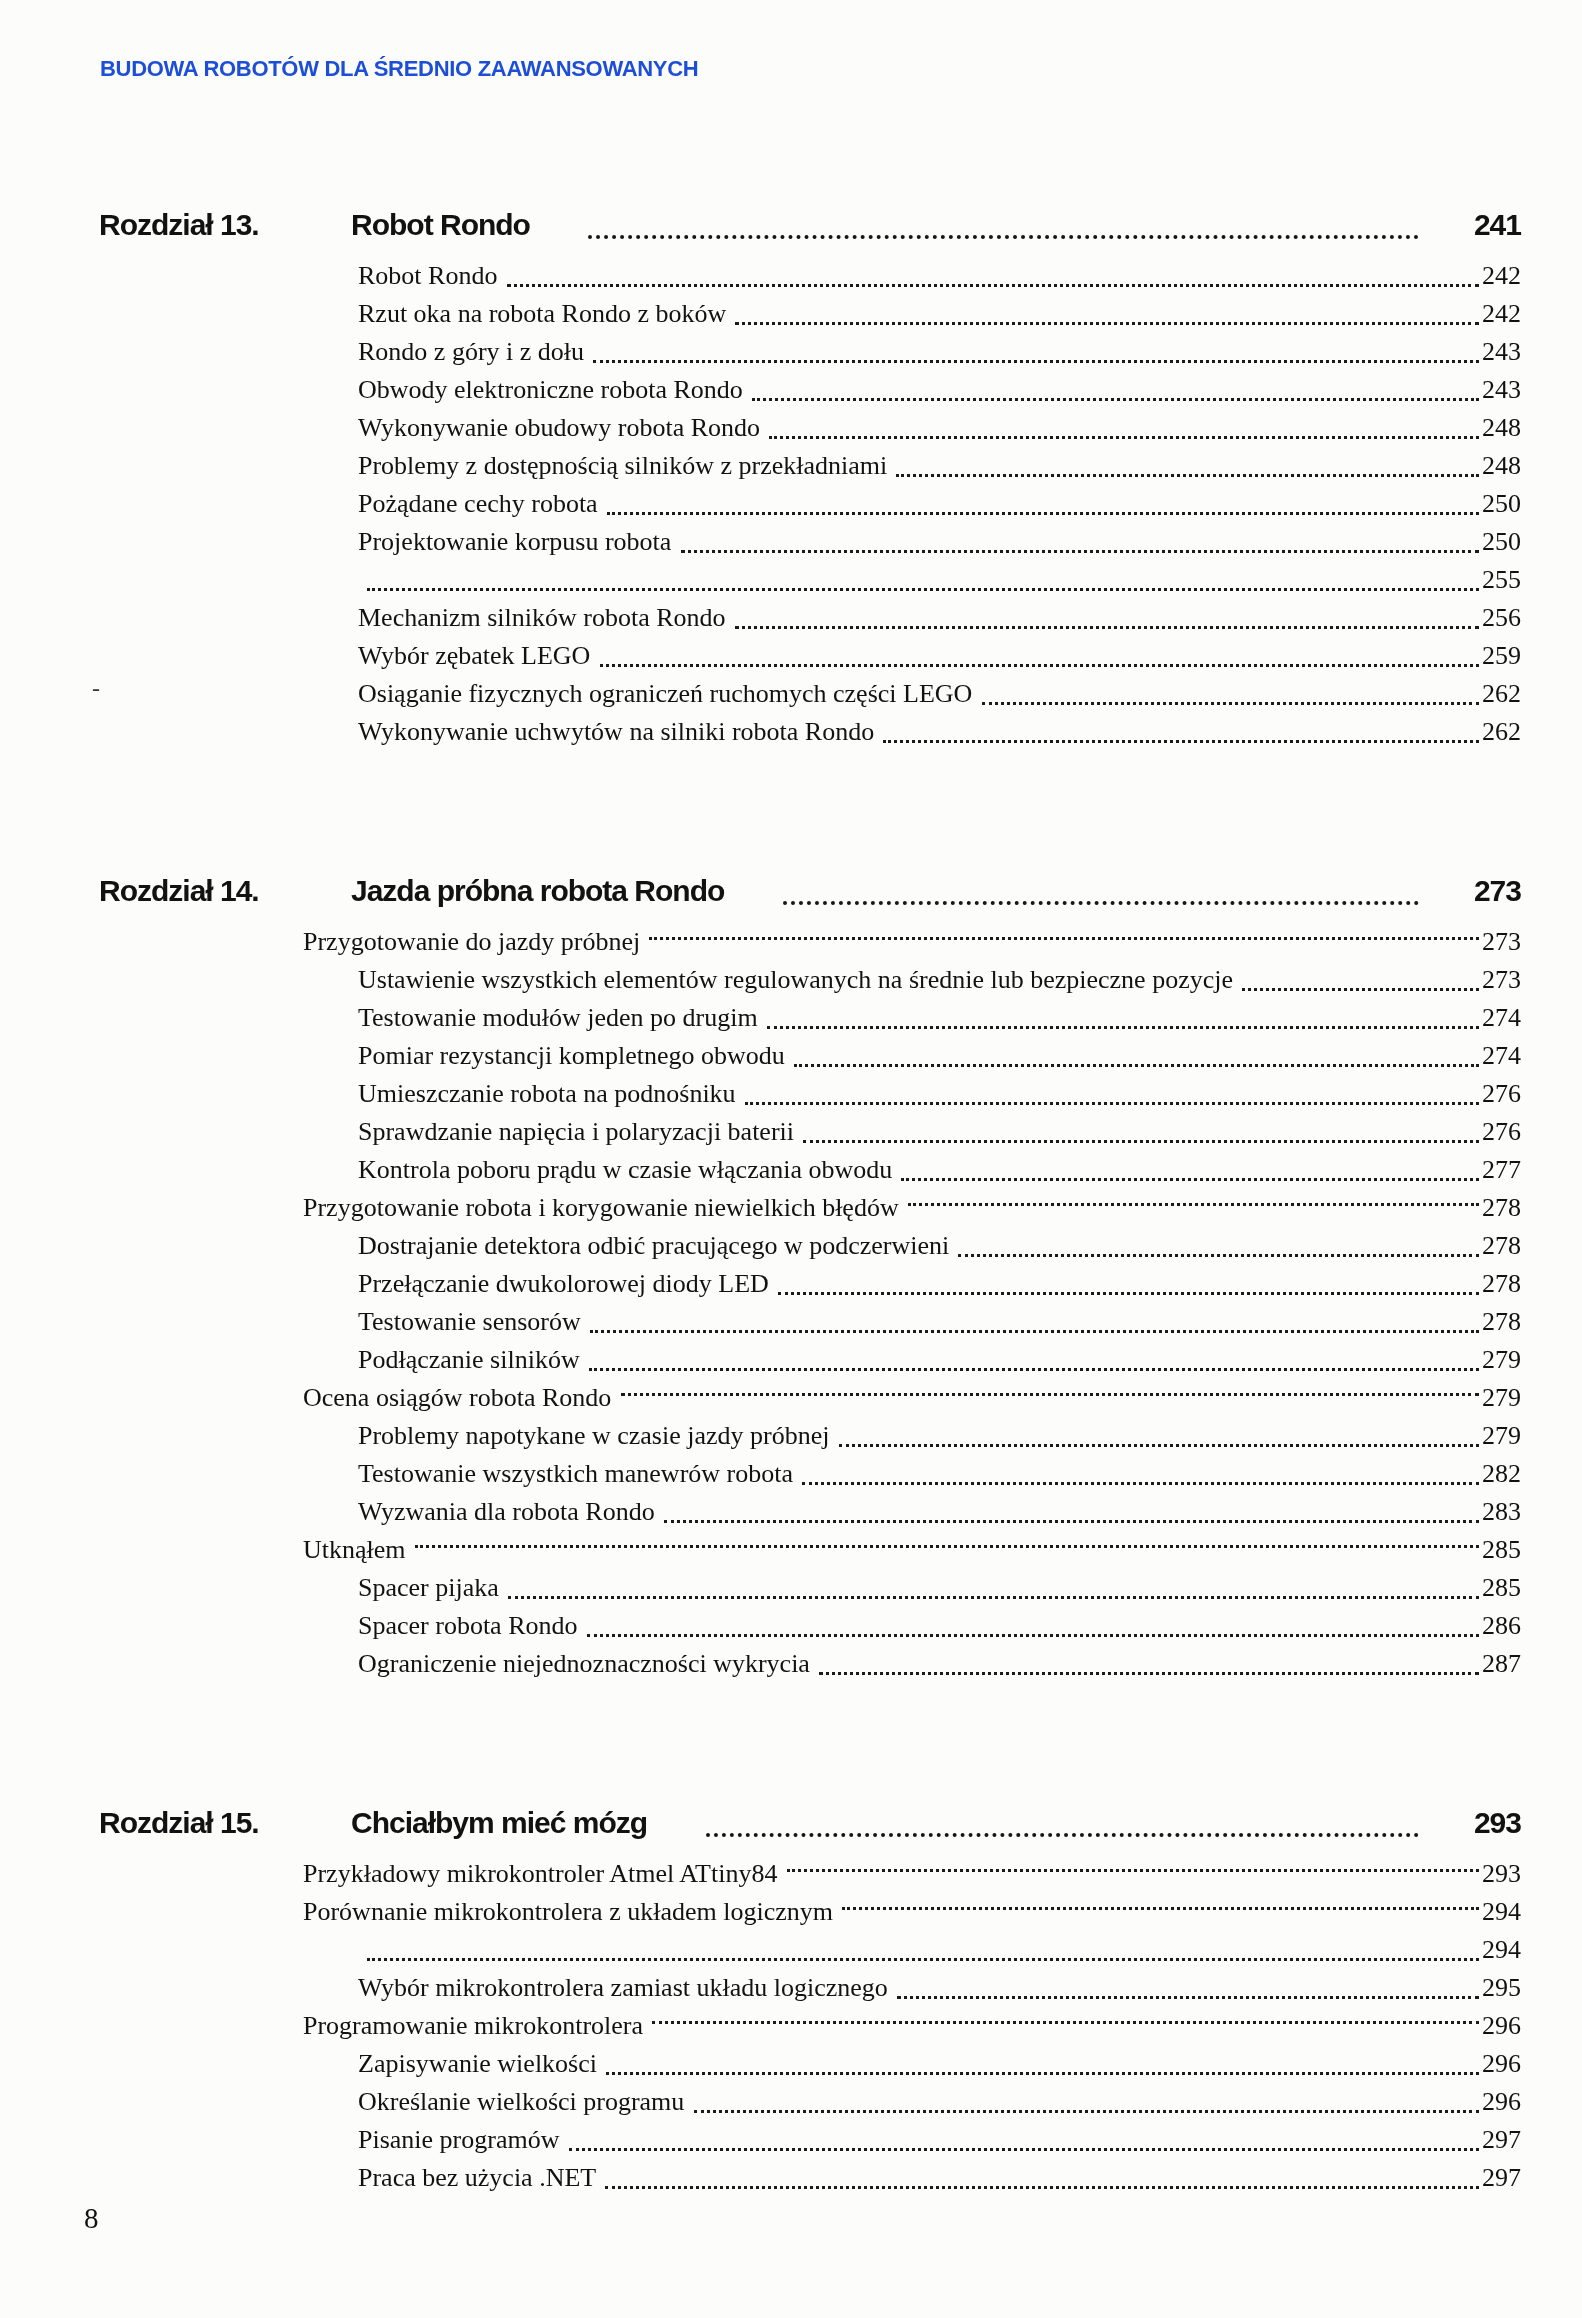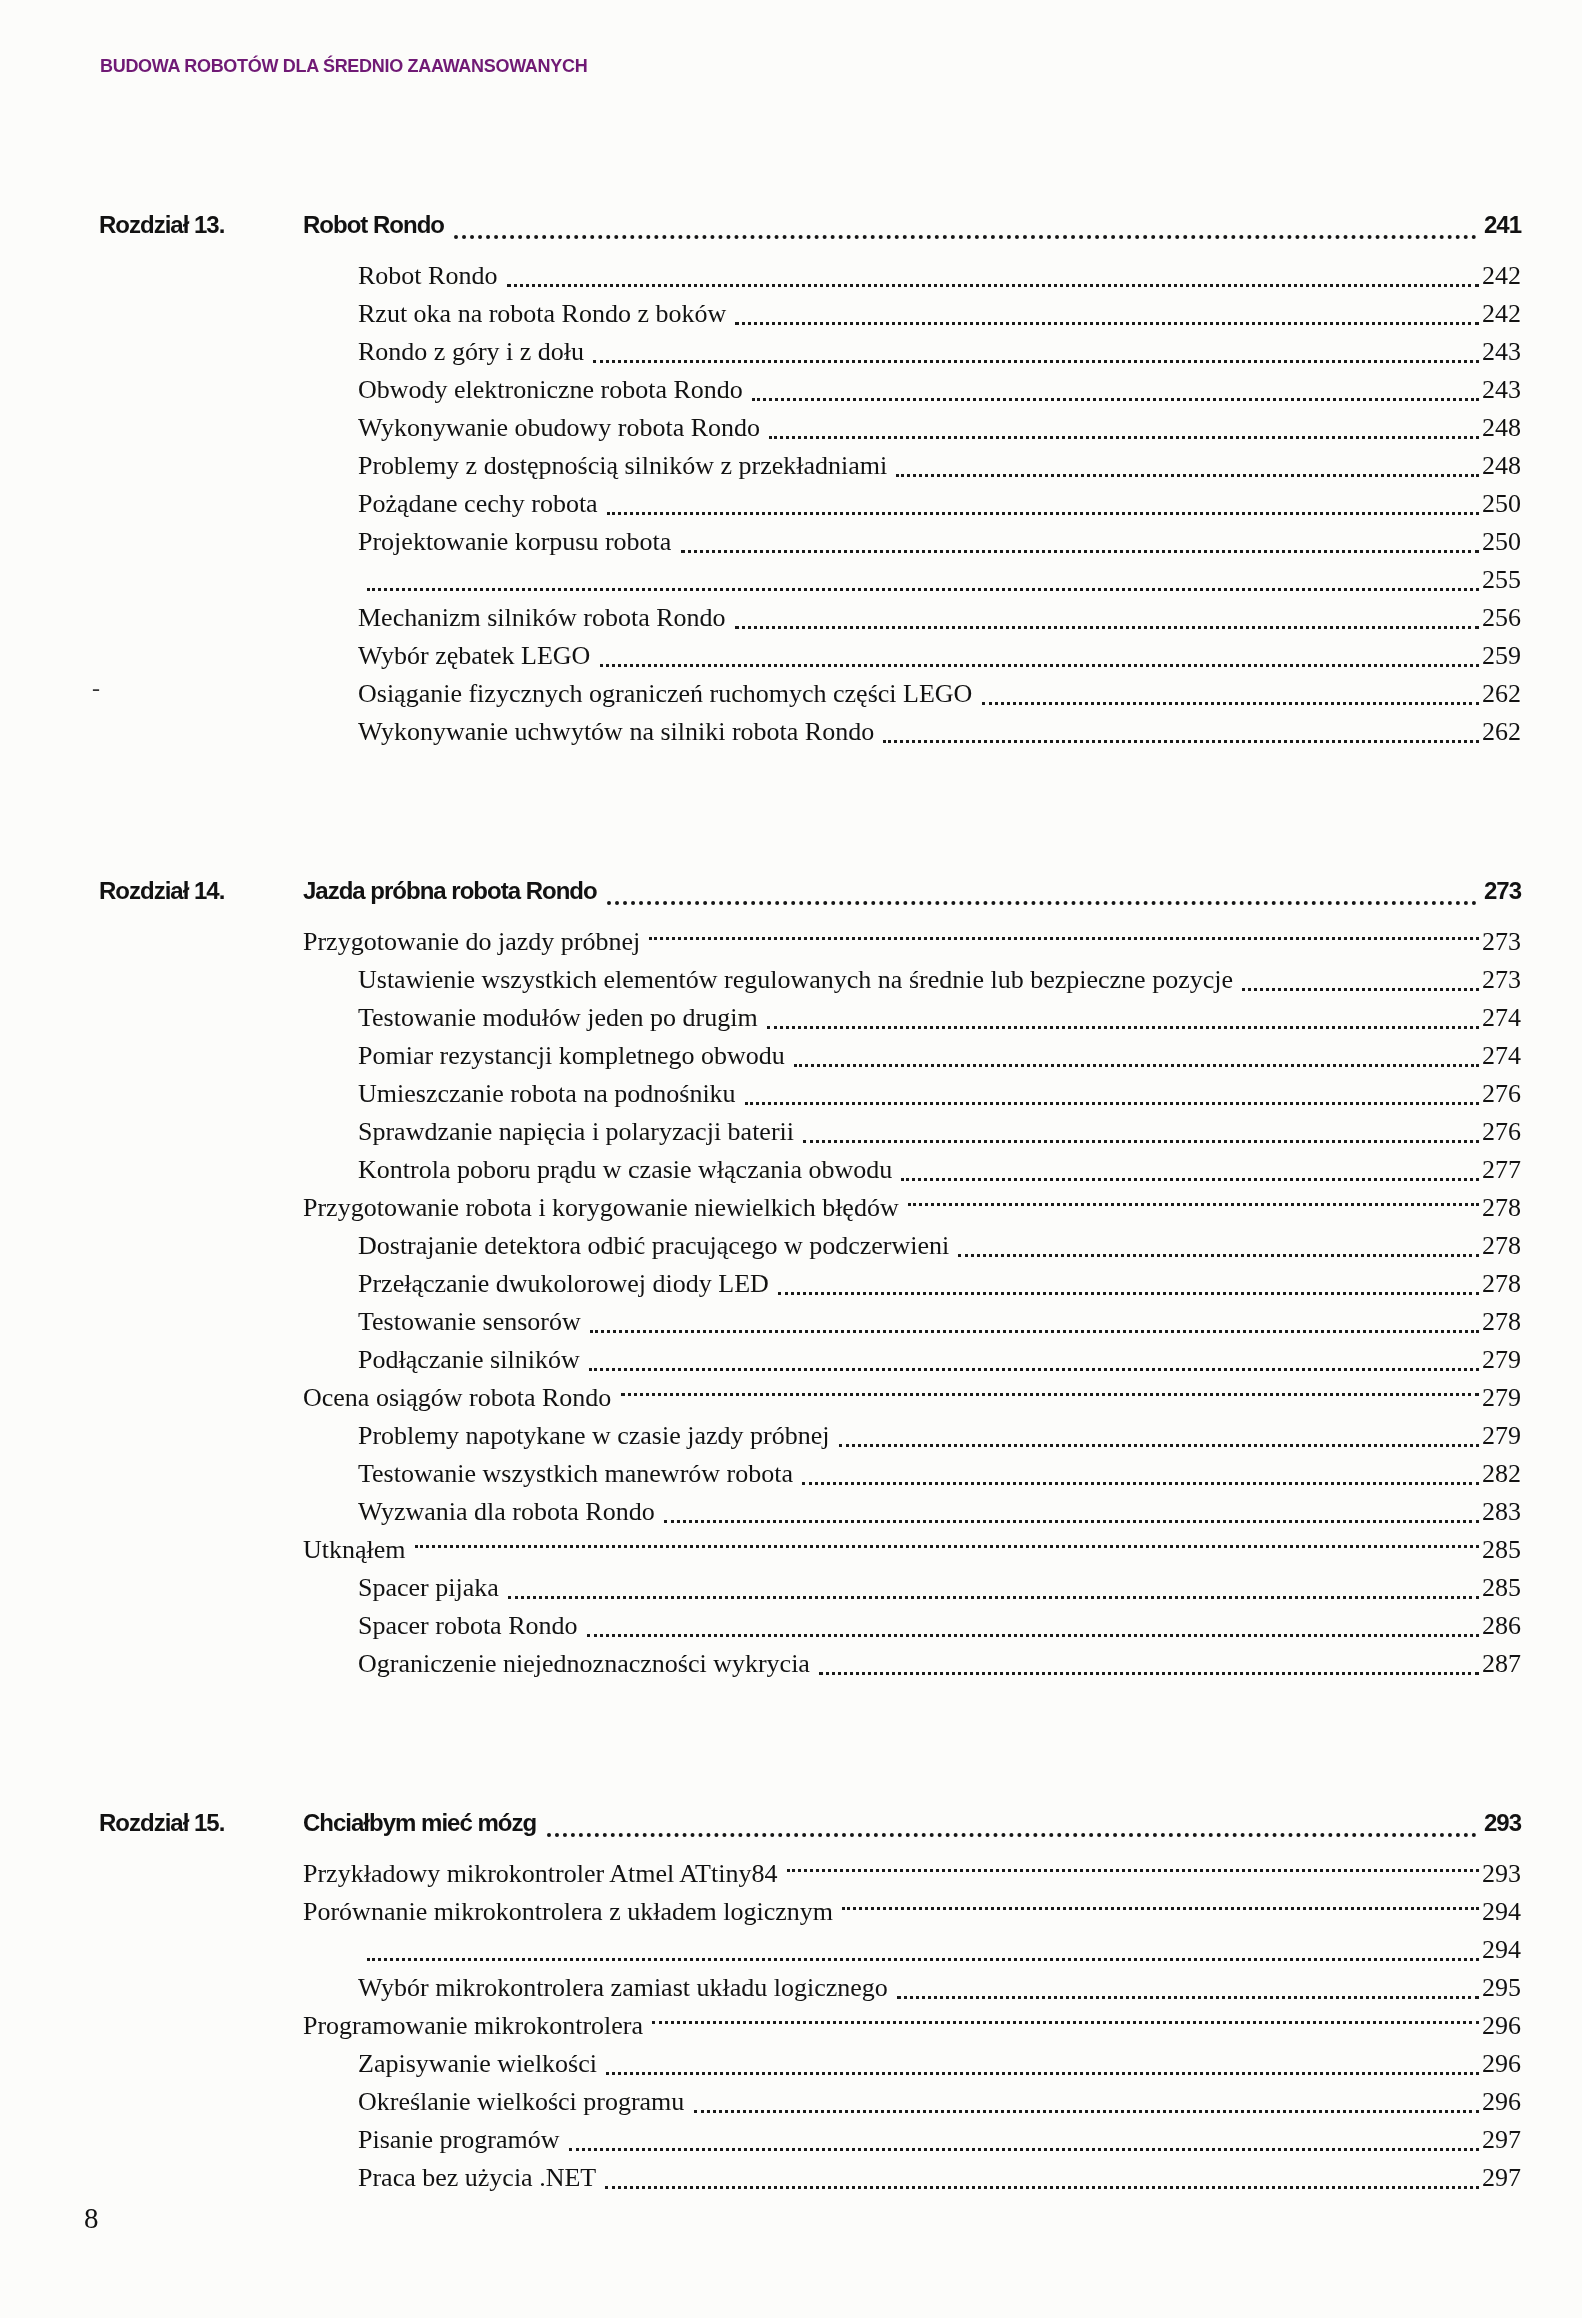--- a/index.html
+++ b/index.html
@@ -17,45 +17,46 @@
     color: #121212;
     overflow: hidden;
   }
   
   .running-header {
     position: absolute;
     left: 100px;
     top: 56px;
     font-family: "Liberation Sans", sans-serif;
     font-weight: bold;
-    font-size: 18px;
+    font-size: 22px;
     letter-spacing: -0.3px;
-    color: #701a75;
+    color: #1d4ed8;
     white-space: nowrap;
   }
   
   .toc {
     position: absolute;
     left: 99px;
     top: 156px;
     width: 1422px;
   }
   .chapter { margin-top: 71px; }
   .chapter:first-child { margin-top: 0; }
 
   .chapter-row {
     display: flex;
     align-items: flex-end;
     font-family: "Liberation Sans", sans-serif;
     font-weight: bold;
-    font-size: 24px;
+    font-size: 30px;
     letter-spacing: -1px;
     line-height: 49px;
     margin-bottom: 8px;
     white-space: nowrap;
+    gap: 48px;
   }
   .chapter-label {
     flex: 0 0 204px;
   }
   .chapter-title { flex: 0 0 auto; }
   .chapter-row .leader {
     flex: 1 1 26px;
     min-width: 20px;
     border-bottom: 4px dotted #161616;
     margin: 0 6.6px 10.5px 10.5px;

